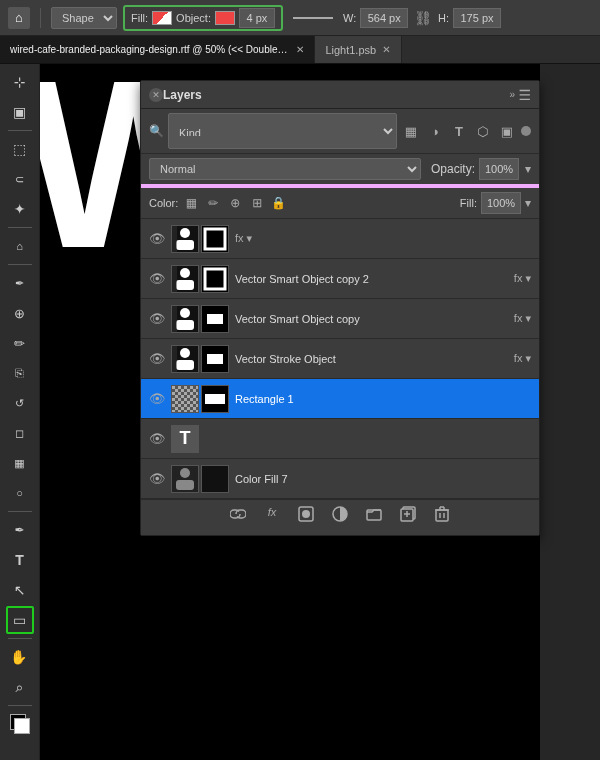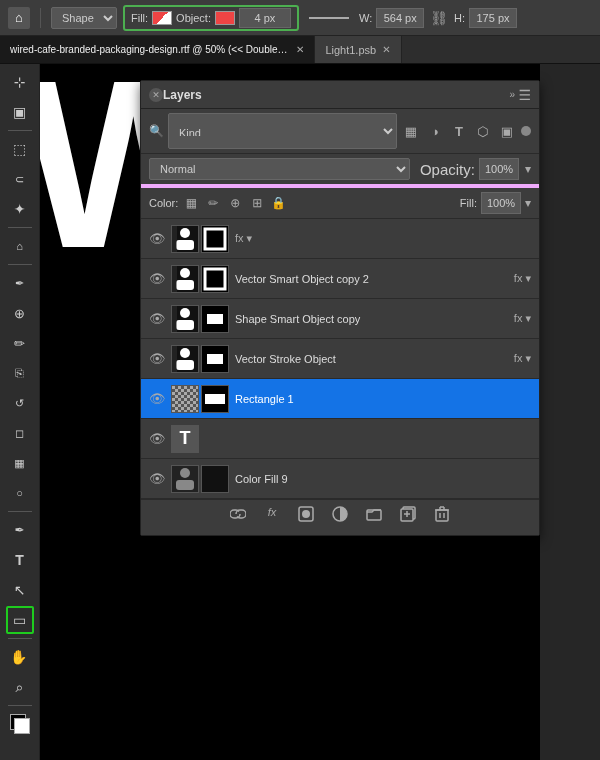--- a/index.html
+++ b/index.html
@@ -64,21 +64,21 @@
       width: 20px; height: 14px;
       background: #e44;
       border: 1px solid #999;
       cursor: pointer;
     }
     .stroke-width {
       background: #555;
       border: 1px solid #666;
       color: #ccc;
       font-size: 11px;
-      width: 52px;
+      width: 36px;
       height: 20px;
       text-align: center;
     }
     .toolbar-separator {
       width: 1px; height: 20px; background: #555; margin: 0 4px;
     }
     .toolbar-line {
       width: 40px; height: 2px; background: #aaa; margin: 0 4px;
     }
     .wh-section {
@@ -272,21 +272,21 @@
       border: 1px solid #666;
       color: #ccc;
       font-size: 11px;
       padding: 2px 6px;
       height: 22px;
       cursor: pointer;
       border-radius: 2px;
       flex: 1;
     }
     .opacity-label {
-      font-size: 15px; color: #ccc; margin-left: 6px;
+      font-size: 12px; color: #ccc; margin-left: 6px;
     }
     .opacity-value {
       background: #555;
       border: 1px solid #666;
       color: #ccc;
       font-size: 11px;
       width: 40px; height: 22px;
       text-align: center;
     }
 
@@ -575,21 +575,21 @@
             <rect x="0" y="0" width="5" height="26" fill="#333" opacity="0.5"></rect>
           </svg>
         </div>
         <div class="layer-thumb" style="background:#000;">
           <svg width="26" height="26">
             <rect width="26" height="26" fill="#000"></rect>
             <rect x="5" y="8" width="16" height="10" fill="#fff"></rect>
           </svg>
         </div>
       </div>
-      <span class="layer-name">Shape Smart Object copy</span>
+      <span class="layer-name">Vector Smart Object copy</span>
       <span class="layer-fx">fx ▾</span>
     </div>
 
     <div class="layer-row">
       <span class="layer-eye">👁</span>
       <div class="layer-thumbnail-wrap">
         <div class="layer-thumb person-thumb">
           <svg width="26" height="26" viewBox="0 0 26 26">
             <rect width="26" height="26" fill="#111"></rect>
             <rect x="8" y="2" width="10" height="10" rx="5" fill="#fff"></rect>
@@ -650,21 +650,21 @@
             <rect x="8" y="2" width="10" height="10" rx="5" fill="#888"></rect>
             <rect x="4" y="14" width="18" height="10" rx="3" fill="#888"></rect>
           </svg>
         </div>
         <div class="layer-thumb" style="background:#111; border:1px solid #555;">
           <svg width="26" height="26">
             <rect width="26" height="26" fill="#111"></rect>
           </svg>
         </div>
       </div>
-      <span class="layer-name">Color Fill 9</span>
+      <span class="layer-name">Color Fill 7</span>
     </div>
 
   </div>
 
   <div class="panel-footer">
     <div class="footer-btn" title="Link layers">
       <svg width="16" height="16" viewBox="0 0 16 16">
         <path d="M6 8a4 4 0 0 1 4-4h2a4 4 0 0 1 0 8H10a4 4 0 0 1-3-1.4" stroke="#aaa" stroke-width="1.5" fill="none"></path>
         <path d="M10 8a4 4 0 0 1-4 4H4a4 4 0 0 1 0-8h2a4 4 0 0 1 3 1.4" stroke="#aaa" stroke-width="1.5" fill="none"></path>
       </svg>

